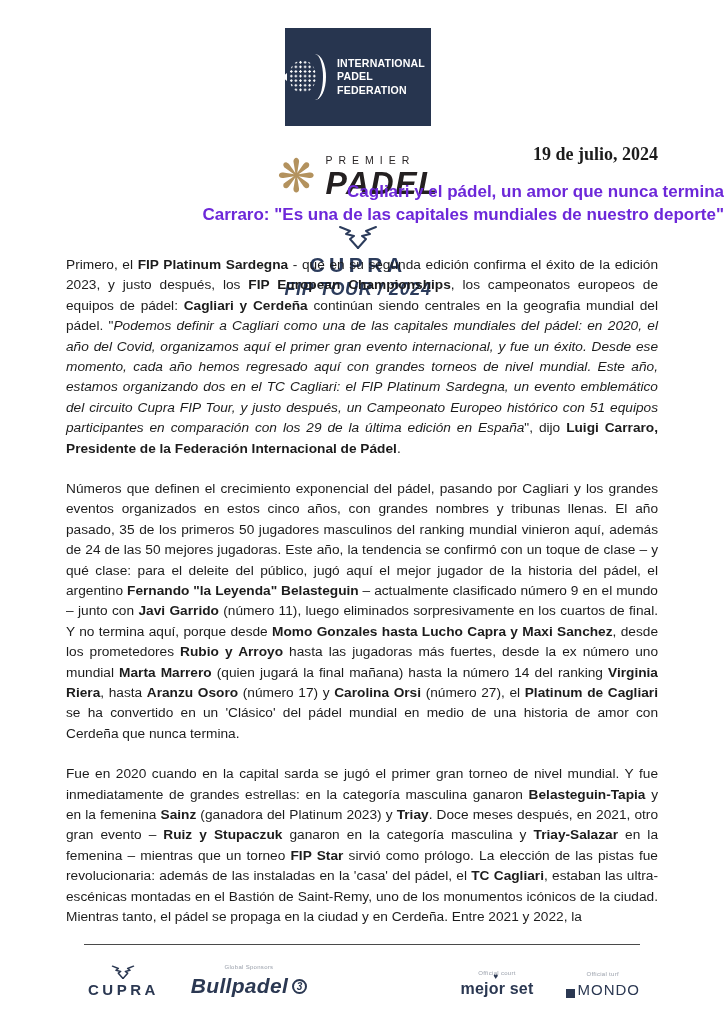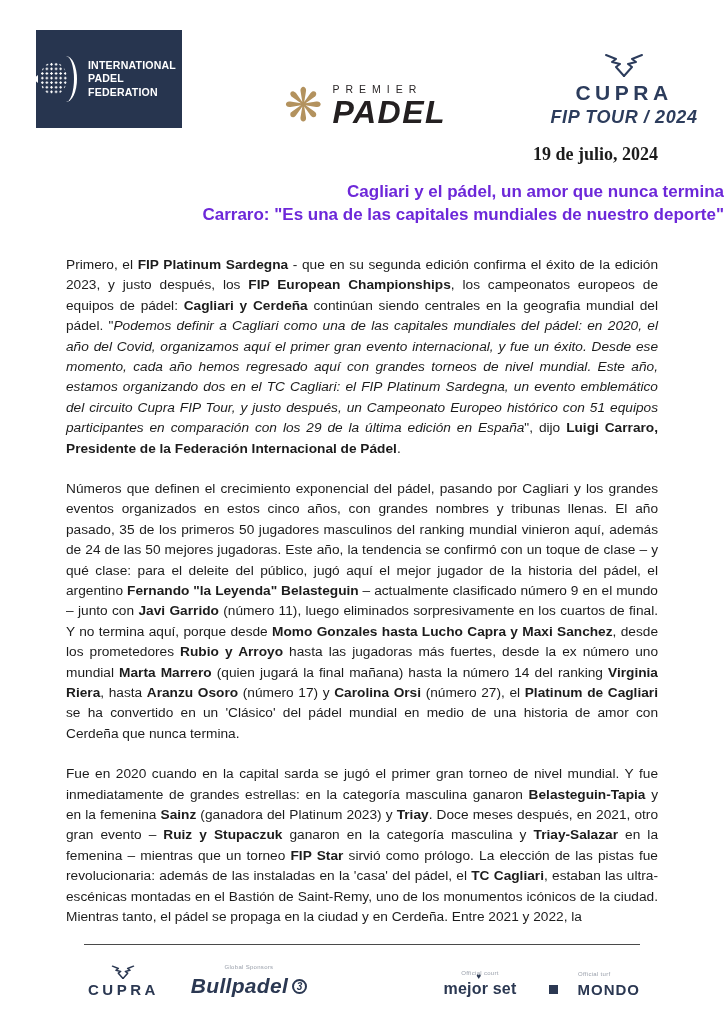--- a/index.html
+++ b/index.html
@@ -3,22 +3,22 @@
 <meta charset="utf-8">
 <style>
   * { box-sizing: border-box; margin: 0; padding: 0; }
   html,body { background:#e8e8e8; }
   .page {
     width: 724px; height: 1024px; margin: 0 auto; background:#ffffff;
     font-family: "Liberation Sans", sans-serif; color:#1c1c1c;
     position: relative; overflow: hidden;
   }
   
-  .header { display:flex; align-items:flex-end; justify-content:space-between;
-            padding:28px 24px 0 36px; height:128px; }
+  .header { display:flex; align-items:center; justify-content:space-between;
+            padding:28px 44px 0 36px; height:128px;flex-direction:column; }
   .ipf-logo { width:146px; height:98px; background:#27354f; display:flex;
               align-items:center; justify-content:center; gap:9px; flex:0 0 auto; }
   .ipf-mark { position:relative; width:44px; height:46px; flex:0 0 auto; }
   .ipf-arrow { position:absolute; left:-2px; top:19px; width:0; height:0;
                border-top:4px solid transparent; border-bottom:4px solid transparent;
                border-right:5px solid #fff; }
   .ipf-dots { position:absolute; left:5px; top:6px; width:27px; height:33px;
               border-radius:50%;
               background-image: radial-gradient(#fff 1px, rgba(0,0,0,0) 1.35px);
               background-size:4.6px 4.6px; }
@@ -58,21 +58,21 @@
                    white-space:nowrap; }
   .cupra-small { display:flex; flex-direction:column; align-items:center; }
   .cupra-small-brand { font-size:15px; font-weight:700; letter-spacing:3.5px; margin-top:2px; }
   .bullpadel { display:flex; align-items:center; gap:3px; }
   .bullpadel-word { font-size:21px; font-weight:800; font-style:italic; letter-spacing:.3px; }
   .bp-circle { width:15px; height:15px; border:2px solid #2b3852; border-radius:50%;
                display:inline-flex; align-items:center; justify-content:center;
                font-size:10px; font-weight:800; font-style:italic; margin-left:1px; }
   .mejorset { position:relative; font-size:16px; font-weight:800; letter-spacing:.2px; }
   .mejorset-heart { position:absolute; top:-7px; left:33px; font-size:8px; line-height:1; }
-  .mondo { display:flex; align-items:center; gap:20px; font-size:15px; font-weight:700;
+  .mondo { display:flex; align-items:flex-end; gap:3px; font-size:15px; font-weight:400;
            letter-spacing:1px; }
   .mondo-mark { width:9px; height:9px; background:#2b3852; display:inline-block; }
 </style>
 </head>
 <body>
 
 <div class="page">
 
   <div class="header">
 

